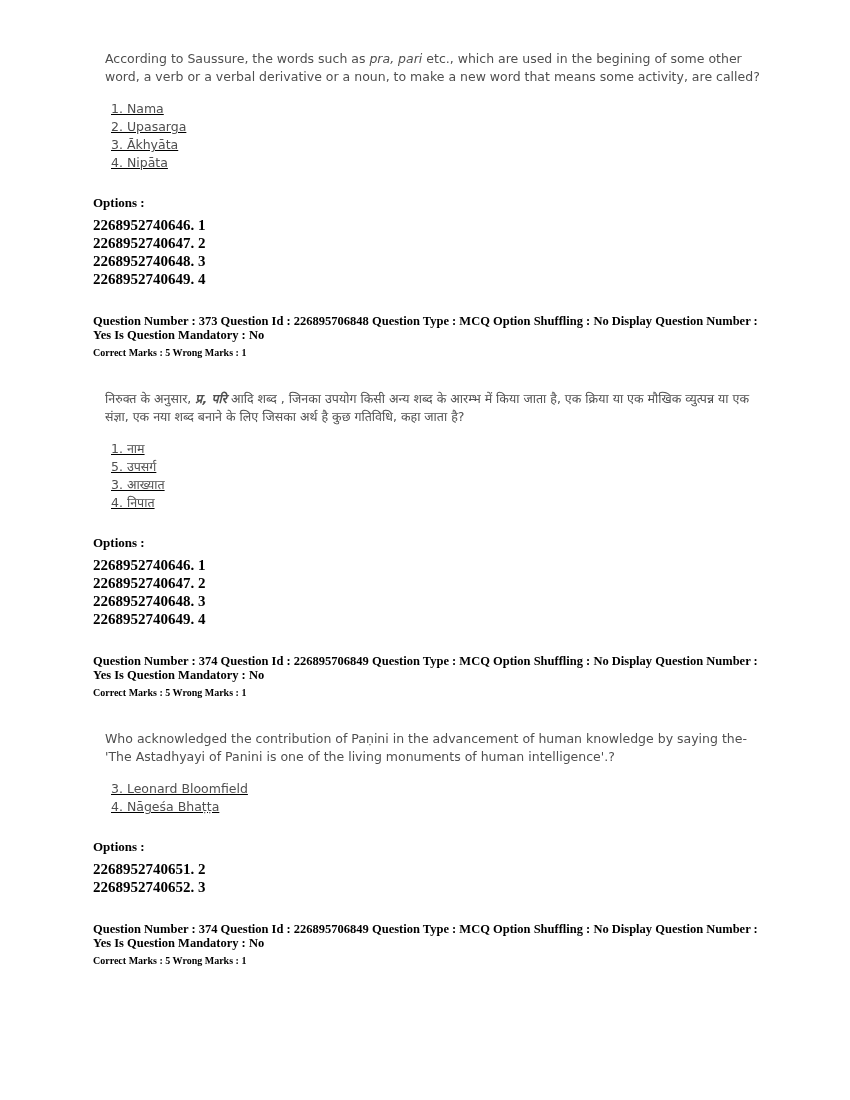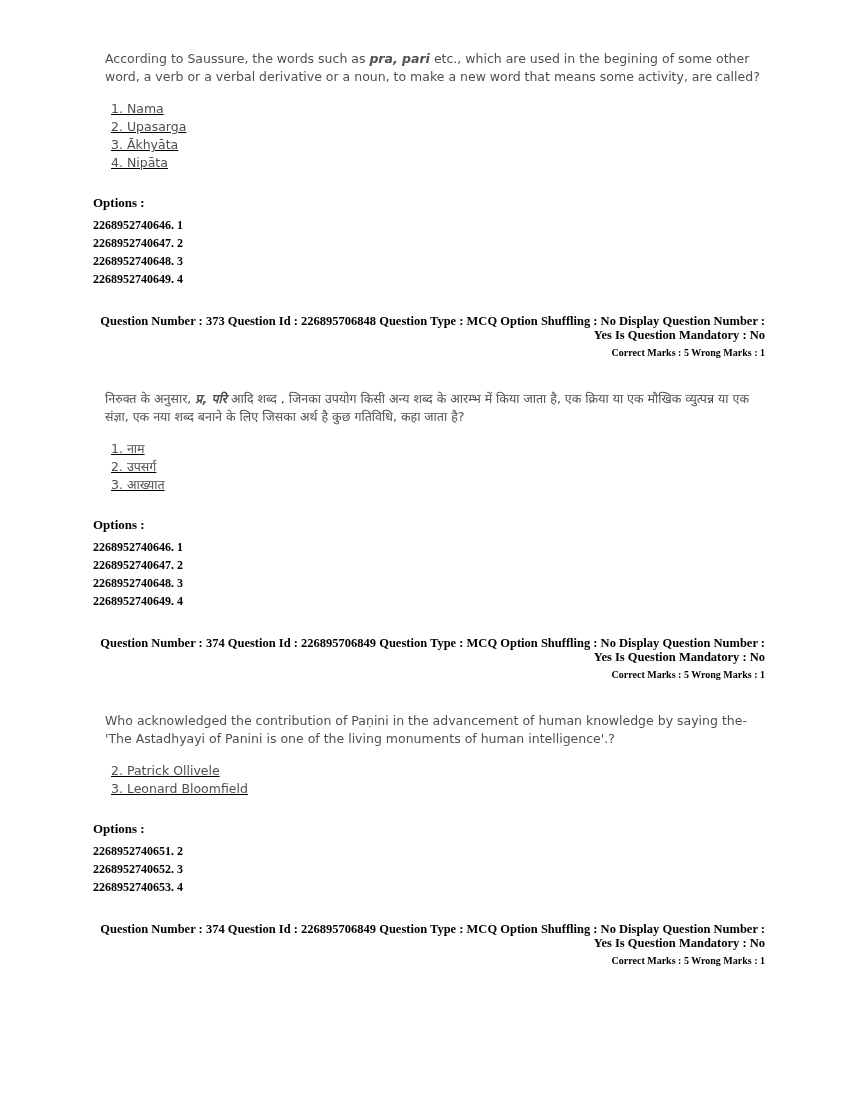--- a/index.html
+++ b/index.html
@@ -25,21 +25,20 @@
   .question-text {
     font-family: "DejaVu Sans", sans-serif;
     font-size: 12.5px;
     line-height: 18px;
     color: #4f4f4f;
     max-width: 658px;
     margin: 0 0 14px 0;
   }
   .question-text em {
     font-style: italic;
-    font-weight: bold;
   }
   .question-text em.bold {
     font-weight: bold;
   }
   .choices {
     margin: 0 0 22px 6px;
     text-decoration: underline;
   }
   .choice {
     font-family: "DejaVu Sans", sans-serif;
@@ -52,29 +51,28 @@
     font-family: "Liberation Serif", serif;
     font-weight: bold;
     font-size: 13px;
     line-height: 18px;
     color: #000;
     margin: 10px 0 4px 0;
   }
   .option-id {
     font-family: "Liberation Serif", serif;
     font-weight: bold;
-    font-size: 12px;
+    font-size: 15px;
     line-height: 18px;
     color: #000;
   }
   
   .meta {
     margin: 26px 0 30px 0;
     max-width: 672px;
-    text-align: right;
   }
   .meta-line1 {
     font-family: "Liberation Serif", serif;
     font-weight: bold;
     font-size: 12.5px;
     line-height: 14px;
     color: #000;
   }
   .meta-line2 {
     font-family: "Liberation Serif", serif;
@@ -110,48 +108,48 @@
   <div class="meta">
     <div class="meta-line1">Question Number : 373 Question Id : 226895706848 Question Type : MCQ Option Shuffling : No Display Question Number : Yes Is Question Mandatory : No</div>
     <div class="meta-line2">Correct Marks : 5 Wrong Marks : 1</div>
   </div>
 
   <section class="question-block">
     <div class="q-content">
       <p class="question-text"><span>निरुक्त के अनुसार, </span><em class="bold">प्र, परि</em><span> आदि शब्द , जिनका उपयोग किसी अन्य शब्द के आरम्भ में किया जाता है, एक क्रिया या एक मौखिक व्युत्पन्न या एक संज्ञा, एक नया शब्द बनाने के लिए जिसका अर्थ है कुछ गतिविधि, कहा जाता है?</span></p>
       <div class="choices">
         <div class="choice">1. नाम</div>
-        <div class="choice">2. उपसर्ग</div>
+        <div class="choice">5. उपसर्ग</div>
         <div class="choice">3. आख्यात</div>
+        <div class="choice">4. निपात</div>
       </div>
     </div>
     <div class="options-label">Options :</div>
     <div class="option-id">2268952740646. 1</div>
     <div class="option-id">2268952740647. 2</div>
     <div class="option-id">2268952740648. 3</div>
     <div class="option-id">2268952740649. 4</div>
   </section>
 
   <div class="meta">
     <div class="meta-line1">Question Number : 374 Question Id : 226895706849 Question Type : MCQ Option Shuffling : No Display Question Number : Yes Is Question Mandatory : No</div>
     <div class="meta-line2">Correct Marks : 5 Wrong Marks : 1</div>
   </div>
 
   <section class="question-block">
     <div class="q-content">
       <p class="question-text"><span>Who acknowledged the contribution of Paṇini in the advancement of human knowledge by saying the- 'The Astadhyayi of Panini is one of the living monuments of human intelligence'.?</span></p>
       <div class="choices">
-        <div class="choice">2. Patrick Ollivele</div>
         <div class="choice">3. Leonard Bloomfield</div>
+        <div class="choice">4. Nāgeśa Bhaṭṭa</div>
       </div>
     </div>
     <div class="options-label">Options :</div>
     <div class="option-id">2268952740651. 2</div>
     <div class="option-id">2268952740652. 3</div>
-    <div class="option-id">2268952740653. 4</div>
   </section>
 
   <div class="meta">
     <div class="meta-line1">Question Number : 374 Question Id : 226895706849 Question Type : MCQ Option Shuffling : No Display Question Number : Yes Is Question Mandatory : No</div>
     <div class="meta-line2">Correct Marks : 5 Wrong Marks : 1</div>
   </div>
 
 </div>
 
 </body></html>

